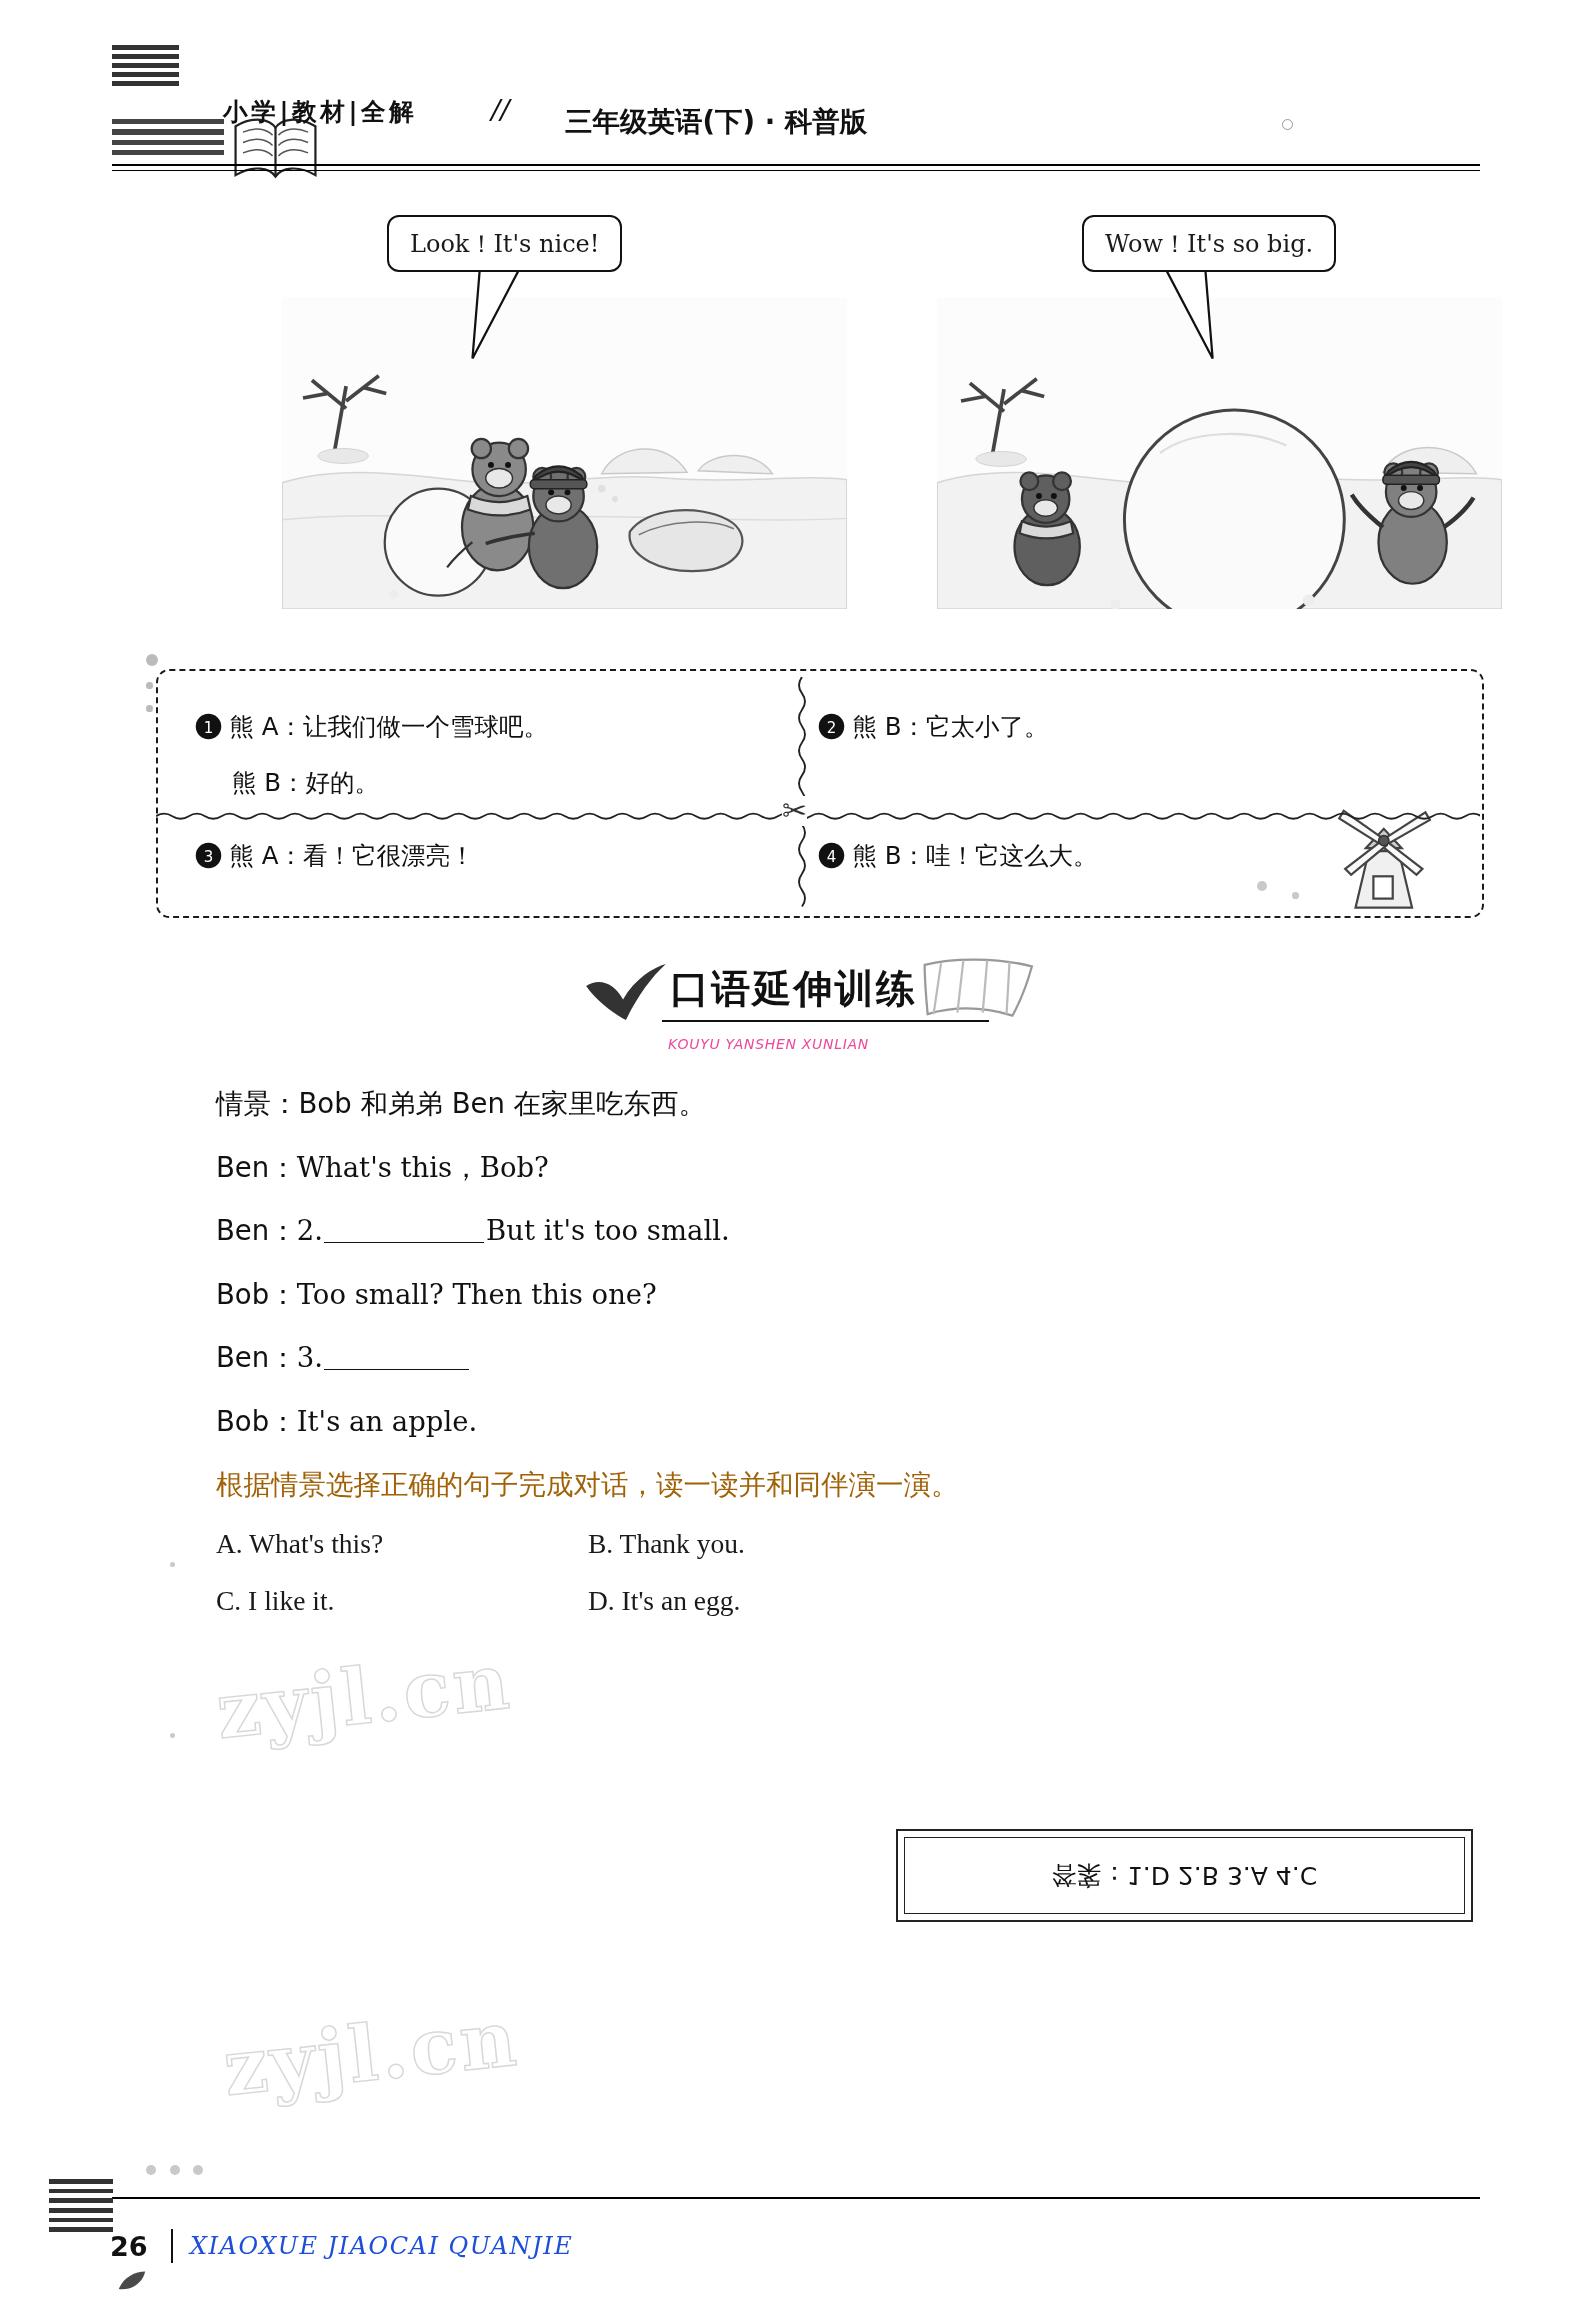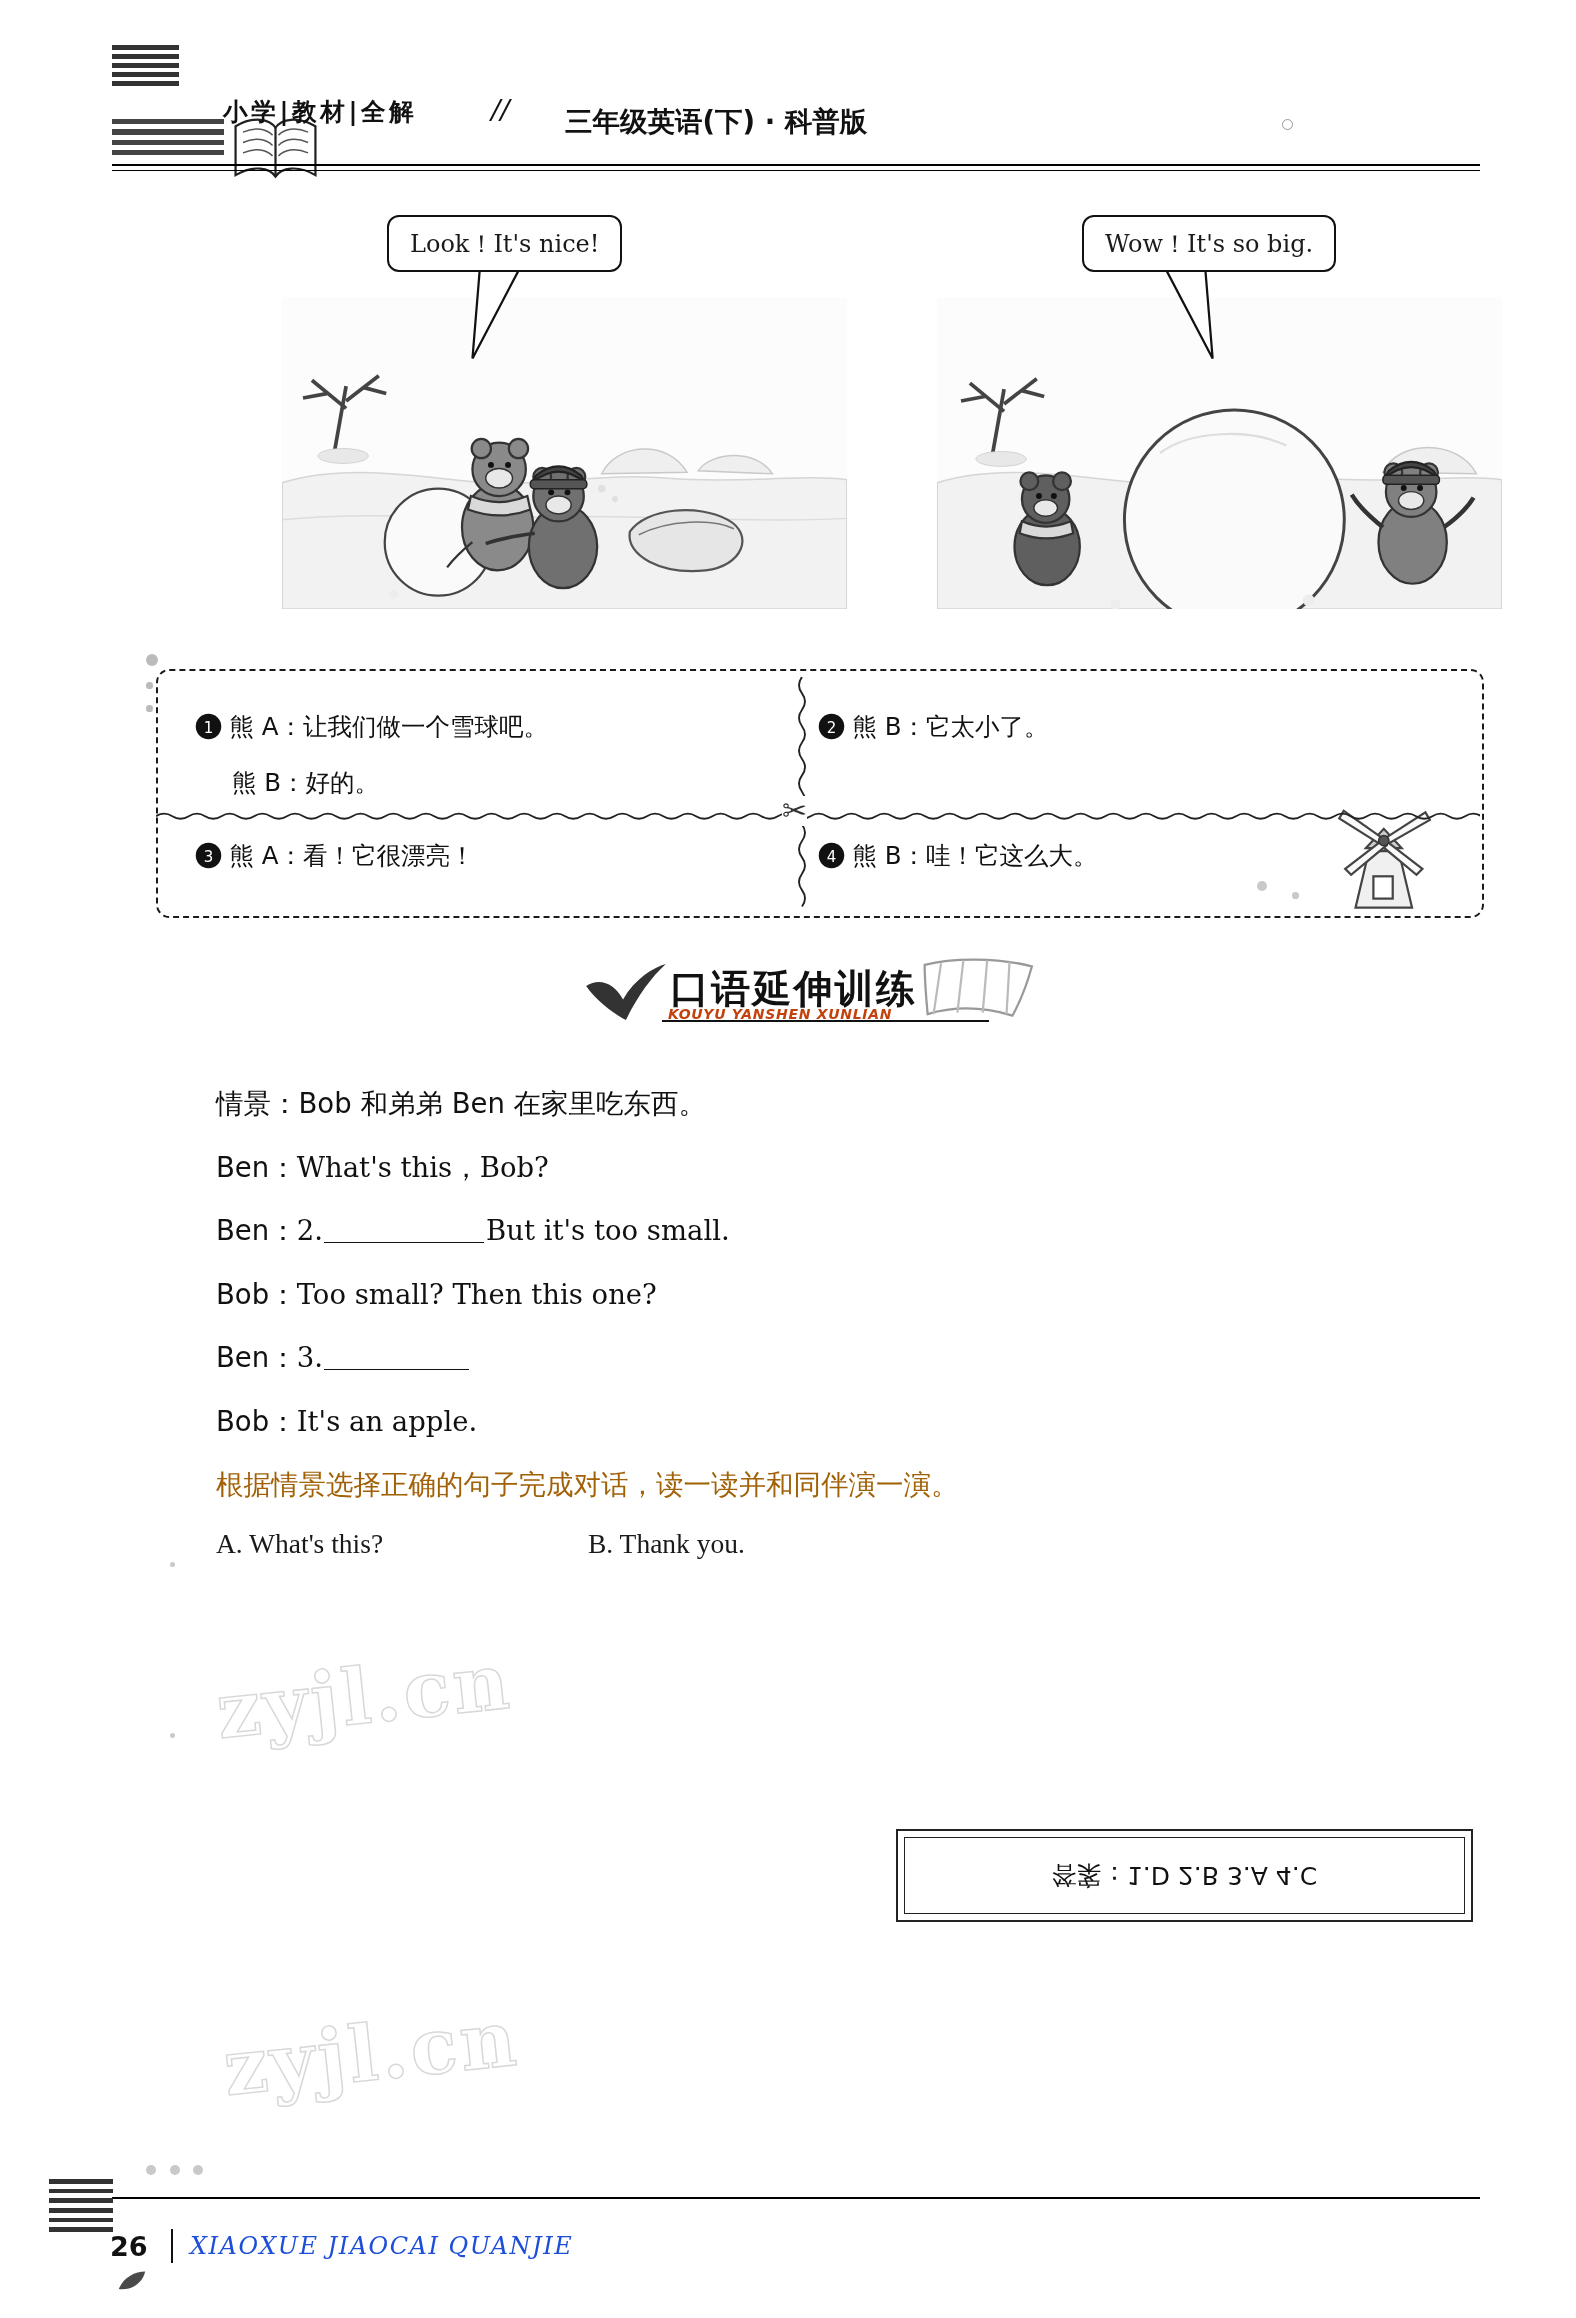--- a/index.html
+++ b/index.html
@@ -208,27 +208,27 @@
     left: 97px; top: 6px;
     font-family: "DejaVu Sans", sans-serif;
     font-size: 39px;
     font-weight: bold;
     letter-spacing: 2.2px;
     color: #111;
     white-space: nowrap;
   }
   .sec-py {
     position: absolute;
-    left: 95px; top: 50px;
+    left: 95px; top: 80px;
     font-family: "DejaVu Sans", sans-serif;
     font-size: 14px;
-    font-weight: bold;
+    font-weight: normal;
     font-style: italic;
     letter-spacing: 0.7px;
-    color: #c2410c;
+    color: #ec4899;
     white-space: nowrap;
   }
   .sec-underline {
     position: absolute;
     left: 89px; top: 64px;
     width: 327px; height: 2.2px;
     background: #111;
   }
 
   
@@ -636,20 +636,23 @@
       <span class="cn">Bob：</span><span>It's an apple.</span>
     </div>
 
 
     <div class="instr">根据情景选择正确的句子完成对话，读一读并和同伴演一演。</div>
 
     <div class="choices">
       <div class="choice-row">
         <span class="c1">A. What's this?</span><span>B. Thank you.</span>
       </div>
+      <div class="choice-row">
+        <span class="c1">C. I like it.</span><span>D. It's an egg.</span>
+      </div>
     </div>
   </div>
 
   <div class="answerbox">
     <div class="answer-inner"></div>
     <div class="answer-text">答案：1.D  2.B  3.A  4.C</div>
   </div>
 
   <div class="wm wm1">zyjl.cn</div>
   <div class="wm wm2">zyjl.cn</div>

